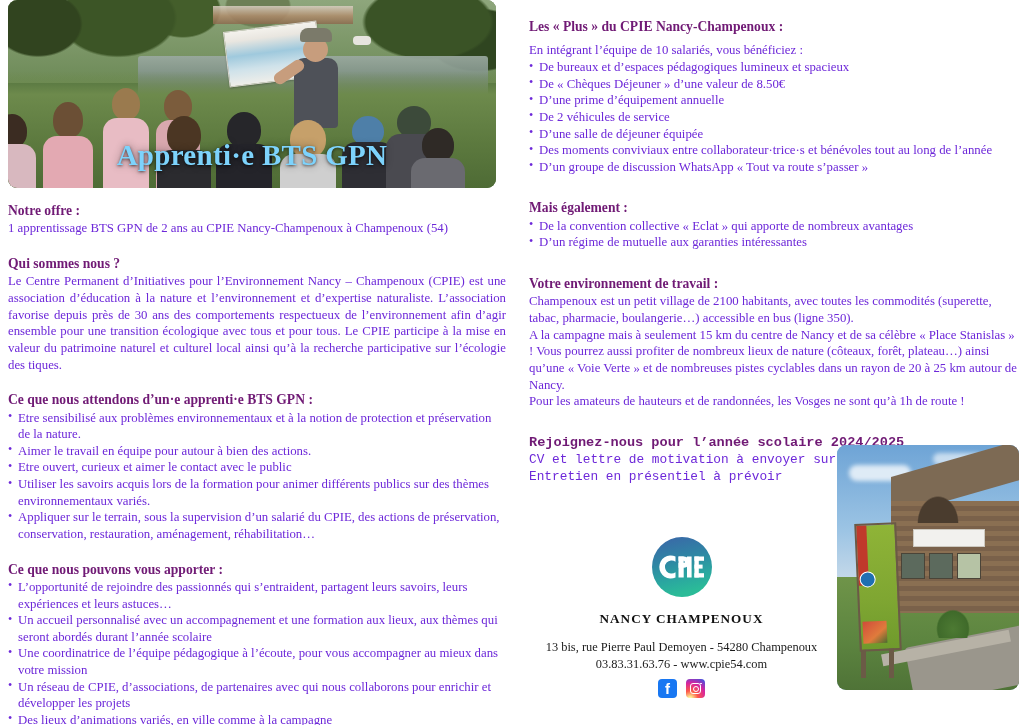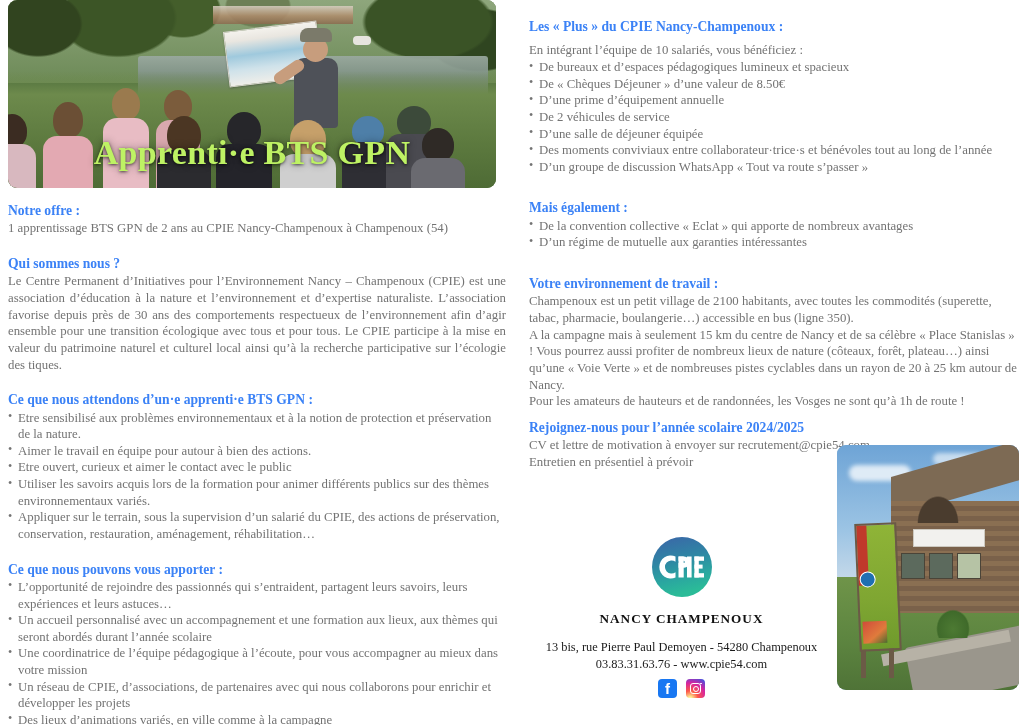--- a/index.html
+++ b/index.html
@@ -121,41 +121,41 @@
   .kids { position: absolute; left: 0; bottom: 0; width: 100%; height: 120px; }
   .kid { position: absolute; bottom: -6px; }
   .kid .h { position: absolute; left: 50%; transform: translateX(-50%); border-radius: 50% 50% 45% 45%; }
   .kid .b { position: absolute; bottom: 0; left: 50%; transform: translateX(-50%); border-radius: 14px 14px 3px 3px; }
 
   .hero-title {
     position: absolute;
     left: 0; right: 0;
     bottom: 16px;
     text-align: center;
-    color: #bef264;
-    font-size: 34px;
+    color: #7dd3fc;
+    font-size: 29px;
     font-weight: bold;
     letter-spacing: .3px;
     text-shadow: 0 1px 3px rgba(0,0,0,.6), 0 0 9px rgba(0,0,0,.45);
     font-family: "Liberation Serif", "DejaVu Serif", serif;
   }
 
   
   h2.sec {
     font-size: 13.6px;
     font-weight: bold;
     margin: 0 0 1px 0;
     line-height: 1.28;
-    color: #3b82f6;
+    color: #701a75;
   }
   p.body, li.body {
     font-size: 12.8px;
     line-height: 1.30;
     margin: 0;
-    color: #737373;
+    color: #6d28d9;
   }
   ul.bl {
     list-style: none;
     margin: 0;
     padding: 0;
   }
   ul.bl > li {
     font-size: 12.8px;
     line-height: 1.30;
     margin: 0;
@@ -450,21 +450,21 @@
       </ul>
     </div>
 
     <div style="margin-top:24px;">
       <h2 class="sec">Votre environnement de travail :</h2>
       <p class="body">Champenoux est un petit village de 2100 habitants, avec toutes les commodités (superette, tabac, pharmacie, boulangerie…) accessible en bus (ligne 350).</p>
       <p class="body">A la campagne mais à seulement 15 km du centre de Nancy et de sa célèbre « Place Stanislas » ! Vous pourrez aussi profiter de nombreux lieux de nature (côteaux, forêt, plateau…) ainsi qu’une « Voie Verte » et de nombreuses pistes cyclables dans un rayon de 20 à 25 km autour de Nancy.</p>
       <p class="body">Pour les amateurs de hauteurs et de randonnées, les Vosges ne sont qu’à 1h de route !</p>
     </div>
 
-    <div style="margin-top:9px;">
+    <div style="margin-top:24px;font-family:Liberation Mono, monospace;">
       <h2 class="sec">Rejoignez-nous pour l’année scolaire 2024/2025</h2>
       <p class="body">CV et lettre de motivation à envoyer sur recrutement@cpie54.com</p>
       <p class="body">Entretien en présentiel à prévoir</p>
     </div>
 
     <div class="brand-wrap">
       <div class="logo">
         <svg width="62" height="62" viewBox="0 0 62 62">
           <defs>
             <linearGradient id="cpieGrad" x1="0" y1="0" x2="0.25" y2="1">

